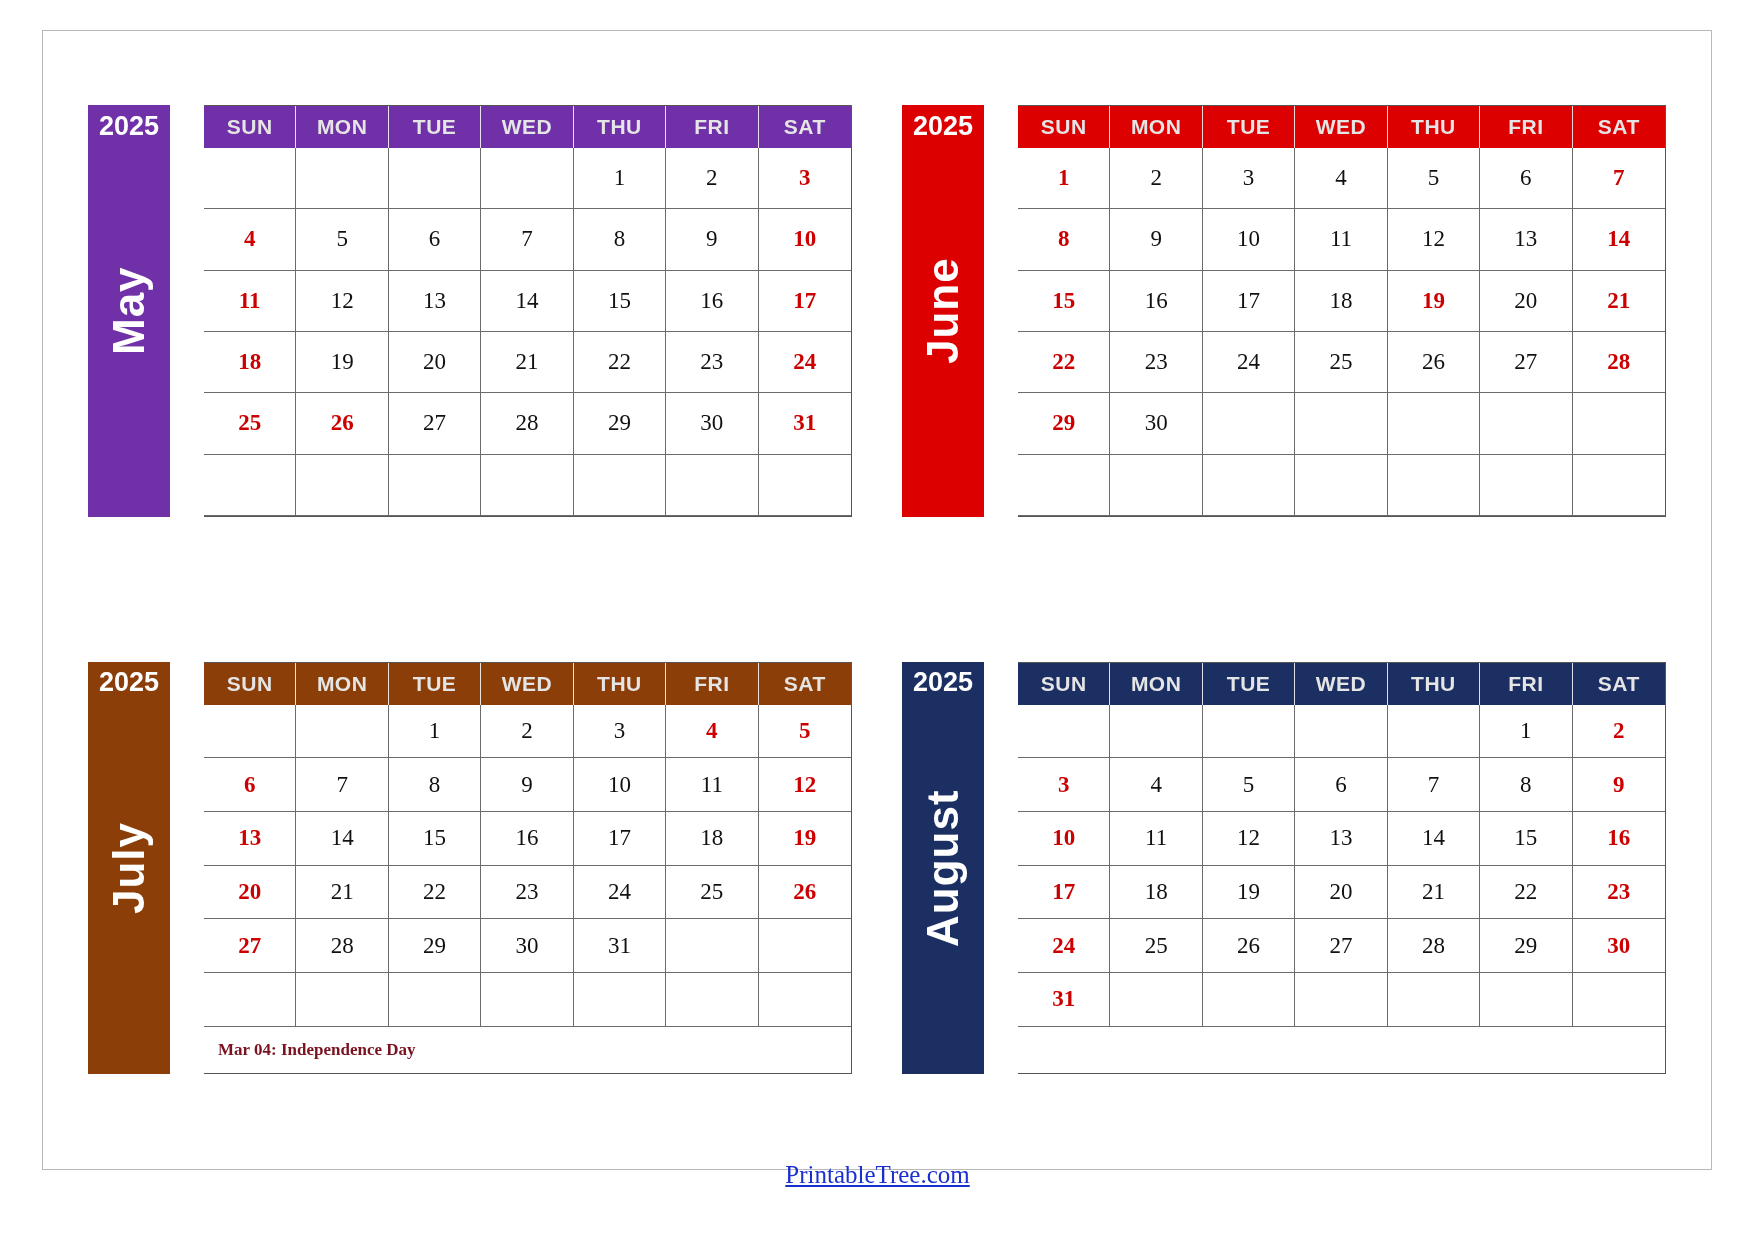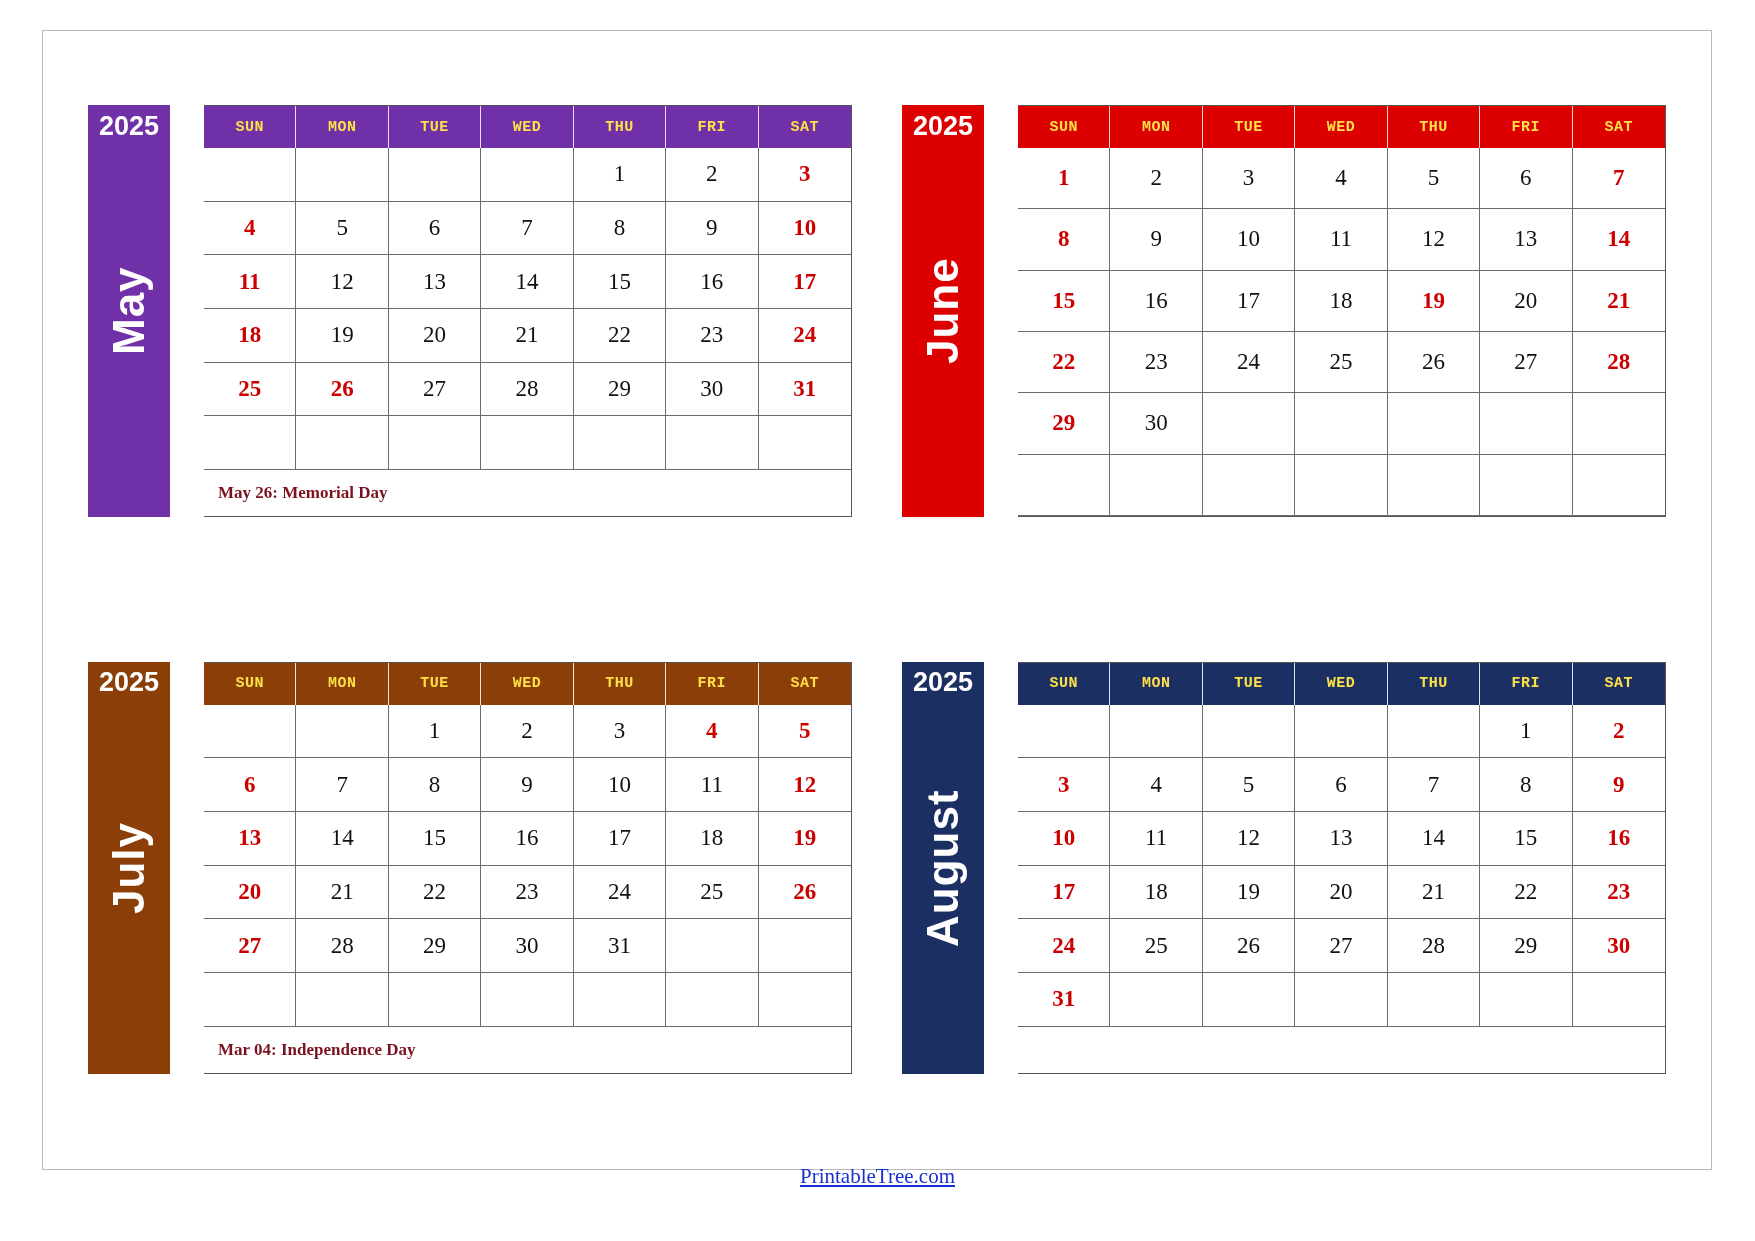--- a/index.html
+++ b/index.html
@@ -92,24 +92,24 @@
   .dow-row {
     display: grid;
     grid-template-columns: repeat(7, 1fr);
     height: 42px;
     flex: 0 0 42px;
   }
   .dow {
     display: flex;
     align-items: center;
     justify-content: center;
-    color: #fde047;
-    font-family: Liberation Mono, monospace;
+    color: #e5e5e5;
+    font-family: Liberation Sans, sans-serif;
     font-weight: bold;
-    font-size: 15px;
+    font-size: 21px;
     letter-spacing: 0.5px;
     border-right: 1px solid rgba(255,255,255,0.85);
     box-sizing: border-box;
   }
   .dow:last-child { border-right: none; }
   .weeks {
     flex: 1 1 auto;
     display: flex;
     flex-direction: column;
   }
@@ -147,21 +147,21 @@
   }
   .footer {
     position: absolute;
     left: 0;
     right: 0;
     bottom: 52px;
     text-align: center;
   }
   .footer a {
     font-family: "Liberation Serif", serif;
-    font-size: 21px;
+    font-size: 25px;
     color: #1a2fd0;
     text-decoration: underline;
   }
 </style>
 </head>
 <body>
 
 <div class="page-border"></div>
 
 <div class="grid" id="calendar-grid">
@@ -229,21 +229,20 @@
           <div class="week">
             <div class="day empty"></div>
             <div class="day empty"></div>
             <div class="day empty"></div>
             <div class="day empty"></div>
             <div class="day empty"></div>
             <div class="day empty"></div>
             <div class="day empty"></div>
           </div>
         </div>
-        <div class="notes">May 26: Memorial Day</div>
       </div>
     </div>
     <div class="month">
       <div class="month-side" style="background: rgb(221, 0, 0);">
         <div class="year-badge">2025</div>
         <div class="month-name">June</div>
       </div>
       <div class="month-body">
         <div class="dow-row" style="background: rgb(221, 0, 0);">
           <div class="dow">SUN</div>

